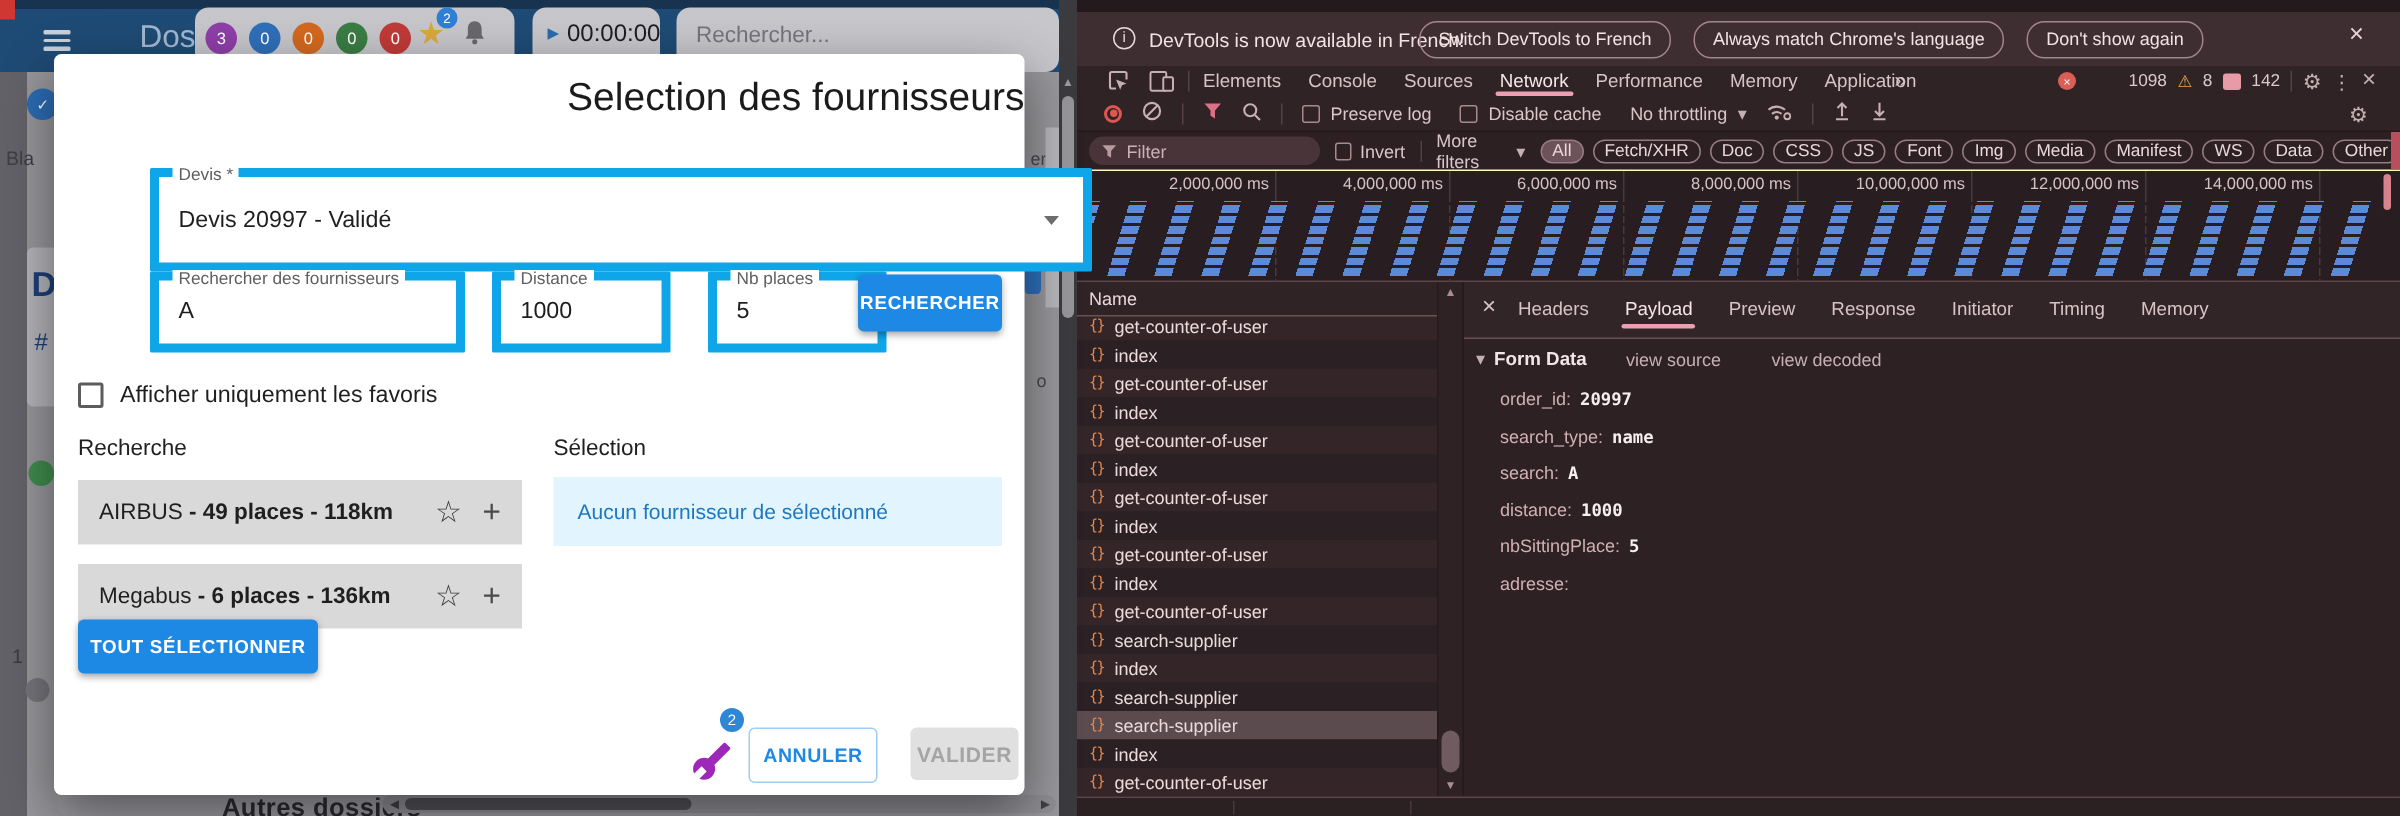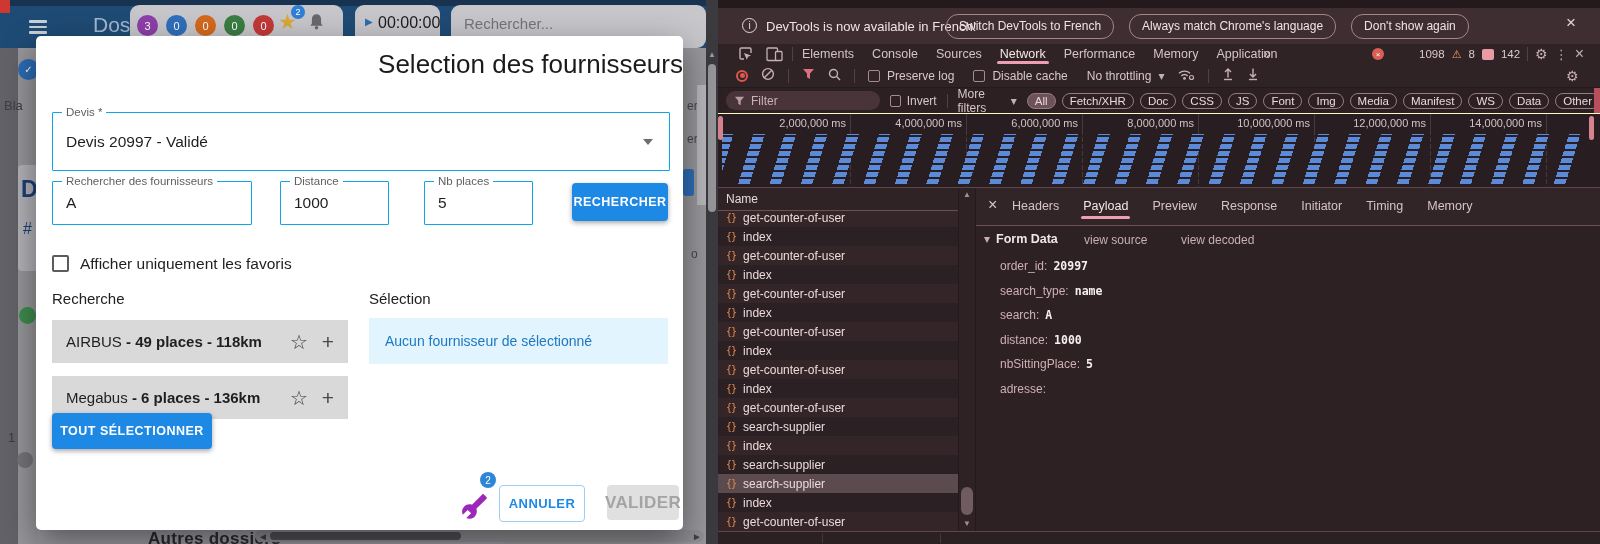--- a/index.html
+++ b/index.html
@@ -9,21 +9,21 @@
   .cc{display:flex;align-items:center;justify-content:center;}
 
   
   .hbadge{width:21px;height:21px;border-radius:50%;color:#fff;font-size:11px;
           display:inline-flex;align-items:center;justify-content:center;margin-right:8px;}
   .hbar{height:2.5px;background:#c9d0da;margin-bottom:3px;border-radius:1px;}
 
   
   .modal{position:absolute;left:36px;top:36px;width:647px;height:494px;background:#fff;
          border-radius:5px;box-shadow:0 12px 34px rgba(0,0,0,.45);z-index:10;}
-  .mfield{position:absolute;border:1px solid #0ea5e9;border-radius:1px;background:#fff;}
+  .mfield{position:absolute;border:6px solid #0ea5e9;border-radius:1px;background:#fff;margin-left:48px;}
   .flabel{position:absolute;top:-7px;left:9px;background:#fff;padding:0 4px;
           font-size:11.5px;color:#5f5f5f;white-space:nowrap;}
   .fvalue{position:absolute;left:13px;top:50%;transform:translateY(-50%);
           font-size:15.5px;color:#1e1e1e;white-space:nowrap;}
   .btn-primary{position:absolute;background:#1e88e5;color:#fff;font-weight:bold;
           font-size:12.5px;letter-spacing:.5px;border-radius:4px;
           display:flex;align-items:center;justify-content:center;
           box-shadow:0 2px 5px rgba(0,0,0,.35);cursor:pointer;}
   .sup-item{position:absolute;left:16px;width:296px;height:43px;background:#d9d9d9;
           display:flex;align-items:center;padding-left:14px;box-sizing:border-box;
@@ -191,21 +191,21 @@
     <div class="btn-primary" style="left:16px;top:377px;width:160px;height:36px;">TOUT SÉLECTIONNER</div>
 
     <span class="abs" style="left:425px;top:453px;transform:scale(1,-1);">
       <svg width="27" height="27" viewBox="0 0 24 24">
           <path fill="#9d27b8" d="M22.7 19l-9.1-9.1c.9-2.3.4-5-1.5-6.9-2-2-5-2.4-7.4-1.3L9 6 6 9 1.6 4.7C.4 7.1.9 10.1 2.9 12.1c1.9 1.9 4.6 2.4 6.9 1.5l9.1 9.1c.4.4 1 .4 1.4 0l2.3-2.3c.5-.4.5-1.1.1-1.4z"></path>
         </svg>
     </span>
     <div class="abs cc" style="left:444px;top:436px;width:16px;height:16px;border-radius:50%;background:#2e86d6;color:#fff;font-size:10px;">2</div>
 
     <div class="abs cc" style="left:463px;top:449px;width:84px;height:35px;border:1px solid #9fcdf4;border-radius:4px;color:#1e88e5;font-size:13px;font-weight:bold;letter-spacing:.4px;background:#fff;cursor:pointer;">ANNULER</div>
-    <div class="abs cc" style="left:571px;top:449px;width:72px;height:35px;background:#e0e0e0;border-radius:4px;color:#a4a4a4;font-size:17px;font-weight:bold;letter-spacing:.4px;">VALIDER</div>
+    <div class="abs cc" style="left:571px;top:449px;width:72px;height:35px;background:#e0e0e0;border-radius:4px;color:#a4a4a4;font-size:14px;font-weight:bold;letter-spacing:.4px;">VALIDER</div>
   </div>
 
   <div class="dt">
     <div class="abs" style="left:0;top:0;width:882px;height:8px;background:#241a1d;"></div>
 
     <div class="abs" style="left:0;top:8px;width:882px;height:36px;background:#3e2d31;">
       <div class="abs cc" style="left:24px;top:10px;width:15px;height:15px;border:1.5px solid #ead9db;border-radius:50%;font-size:10px;color:#ead9db;box-sizing:border-box;">i</div>
       <div class="abs" style="left:48px;top:11px;font-size:13px;color:#f2e2e4;">DevTools is now available in French!</div>
       <div class="abs" id="infobar-actions" style="left:228px;top:6px;display:flex;gap:15px;">
           <span class="ib-pill">Switch DevTools to French</span>

